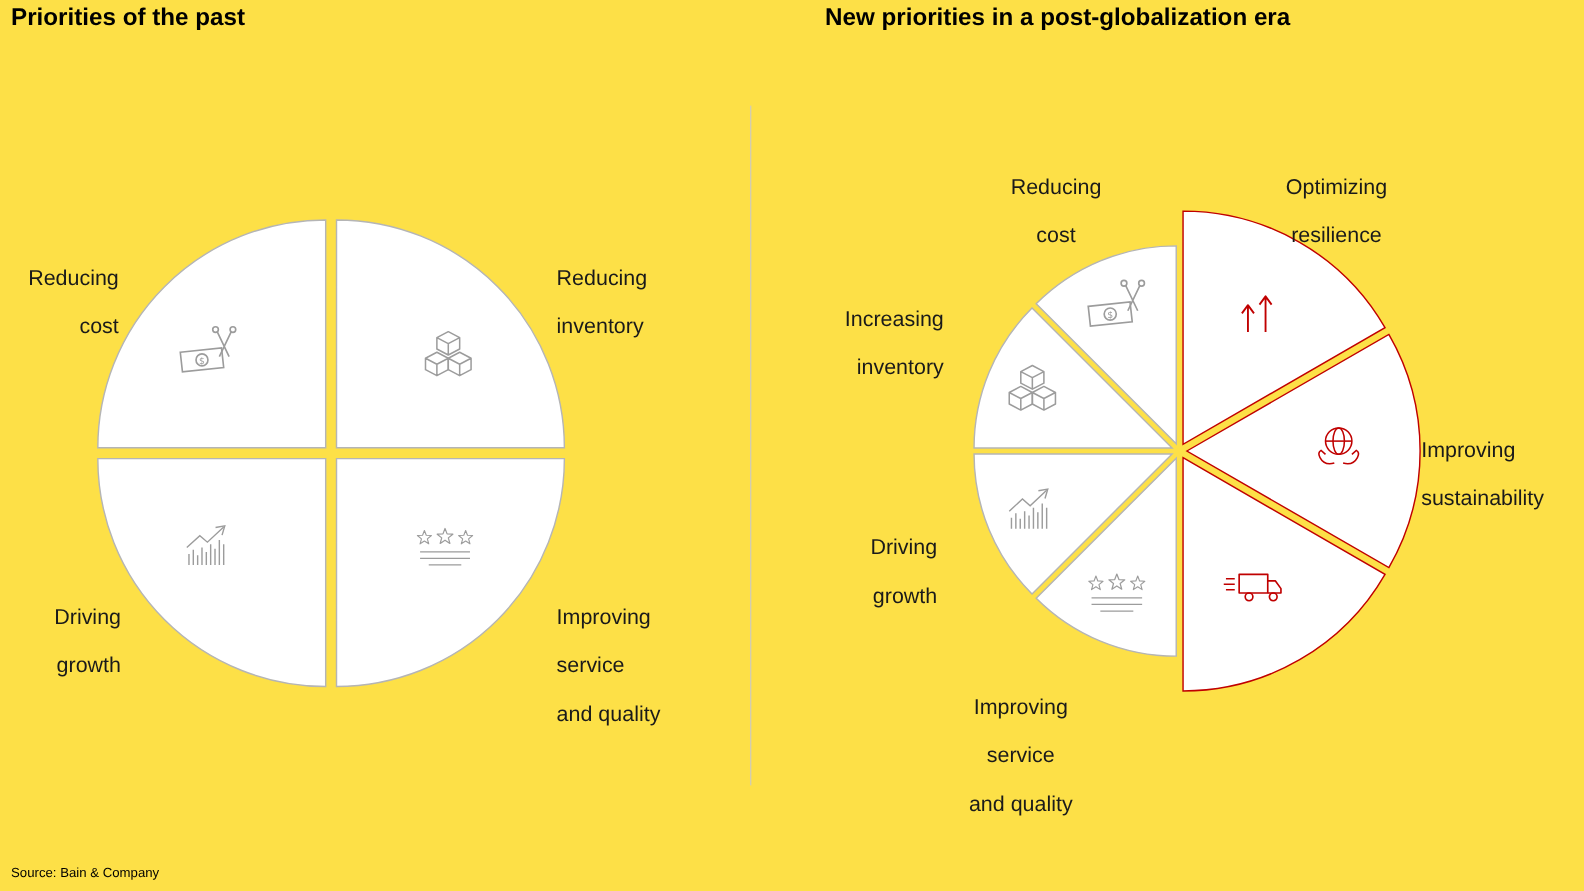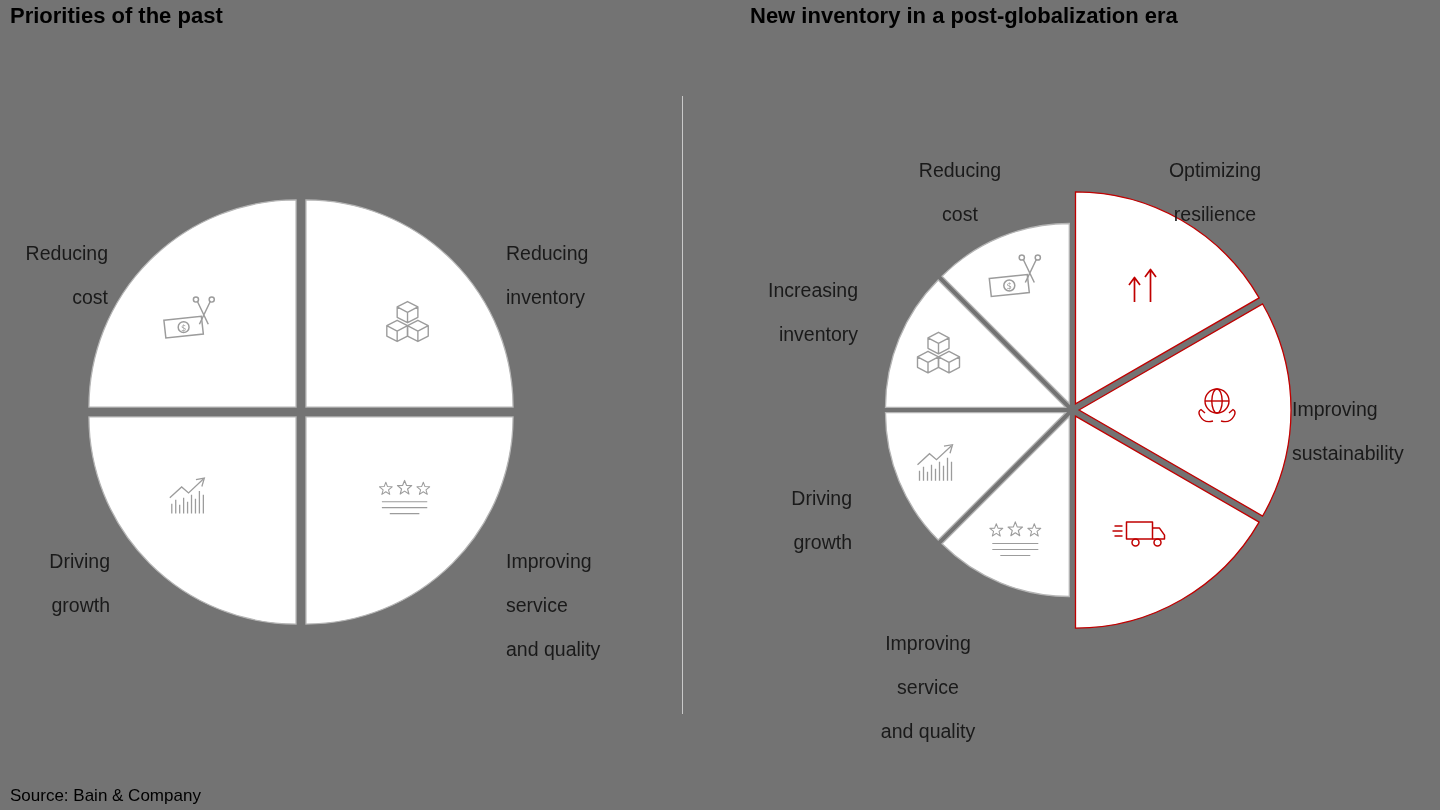--- a/index.html
+++ b/index.html
@@ -4,27 +4,27 @@
 <style>
   :root{
     --accent-red:#c00000;
     --wedge-gray:#b5b5b5;
     --icon-gray:#9c9c9c;
     --text:#1a1a1a;
     --divider:#c9c9c9;
   }
   *{margin:0;padding:0;box-sizing:border-box;}
   body{background:#fff;font-family:"Liberation Sans","DejaVu Sans",sans-serif;color:var(--text);}
-  .canvas{position:relative;width:1440px;height:810px;background:#737373;overflow:hidden;}
+  .canvas{position:relative;width:1440px;height:810px;background:#fde047;overflow:hidden;}
   .title{position:absolute;font-size:22px;font-weight:700;color:#000;white-space:nowrap;}
   .label{position:absolute;font-size:19.5px;line-height:44px;white-space:pre-line;color:var(--text);}
   .ta-r{text-align:right;}
   .ta-c{text-align:center;}
   .divider{position:absolute;width:1px;background:var(--divider);}
-  .source{position:absolute;font-size:17px;color:#000;}
+  .source{position:absolute;font-size:12px;color:#000;}
   svg.chart{position:absolute;overflow:visible;}
   .wedge{fill:#fff;stroke-width:1.3;}
   .wedge.gray{stroke:var(--wedge-gray);}
   .wedge.red{stroke:var(--accent-red);}
   .ic-gray{stroke:var(--icon-gray);color:var(--icon-gray);}
   .ic-red{stroke:var(--accent-red);color:var(--accent-red);}
 </style>
 </head>
 <body>
 
@@ -77,21 +77,21 @@
         <path d="M -30 -7 H -22 M -32 -2 H -22 M -30 3 H -22"></path>
         <rect x="-18" y="-11" width="26" height="17"></rect>
         <path d="M 8 -5 L 15 -5 L 20 2 L 20 6 L 8 6"></path>
         <circle cx="-9" cy="9.5" r="3.5"></circle>
         <circle cx="13" cy="9.5" r="3.5"></circle>
       </g>
     </defs>
   </svg>
 
   <div class="title" style="left:10px;top:3px;">Priorities of the past</div>
-  <div class="title" style="left:750px;top:3px;">New inventory in a post-globalization era</div>
+  <div class="title" style="left:750px;top:3px;">New priorities in a post-globalization era</div>
 
   <div class="divider" style="left:682px;top:96px;height:618px;"></div>
 
   <svg class="chart" style="left:84px;top:195px;" width="434" height="434" viewBox="0 0 440 440">
     <g transform="translate(-5,-5)">
       <path class="wedge gray" d="M 220 220 L 10 220 A 210 210 0 0 1 220 10 Z"></path>
       <use href="#ic-money-scissors" x="112" y="134" class="ic-gray"></use>
     </g>
     <g transform="translate(5,-5)">
       <path class="wedge gray" d="M 220 220 L 220 10 A 210 210 0 0 1 430 220 Z"></path>

